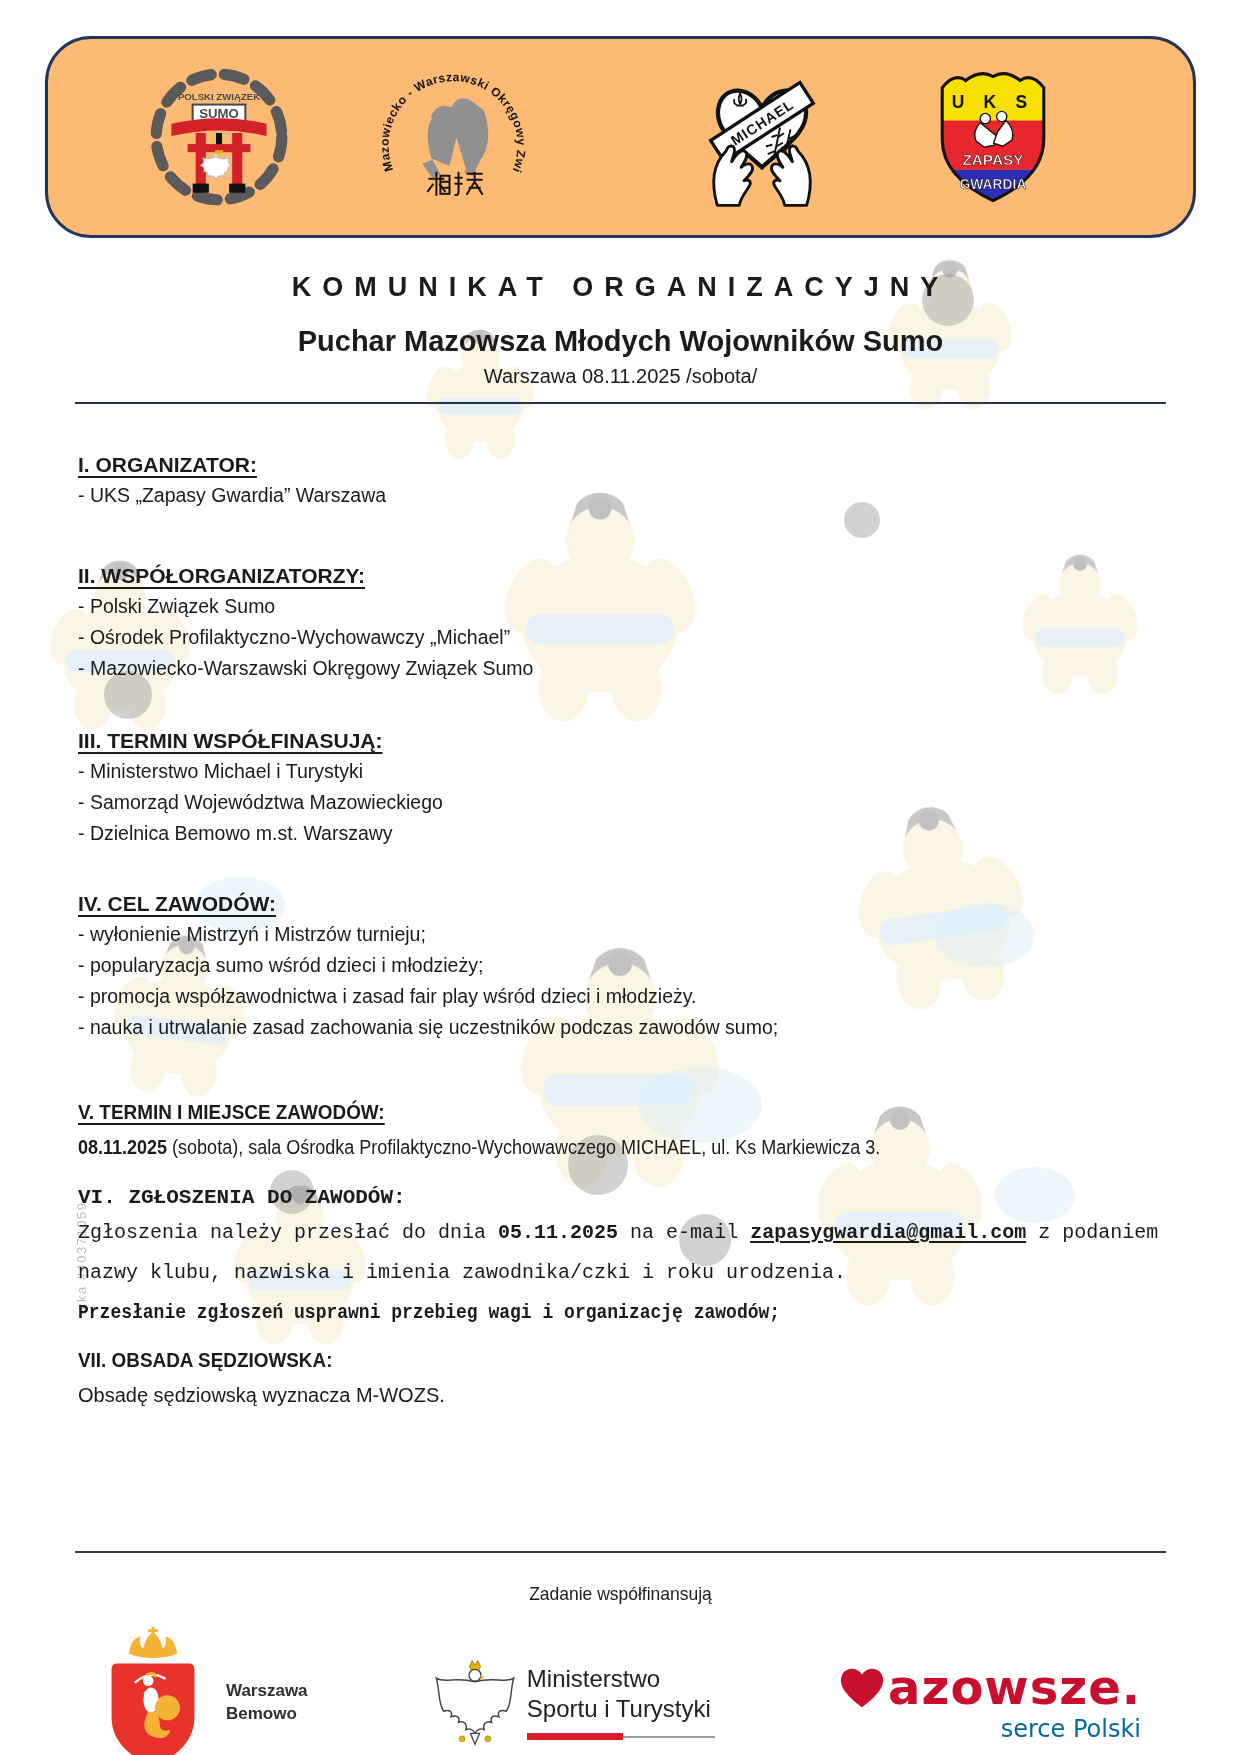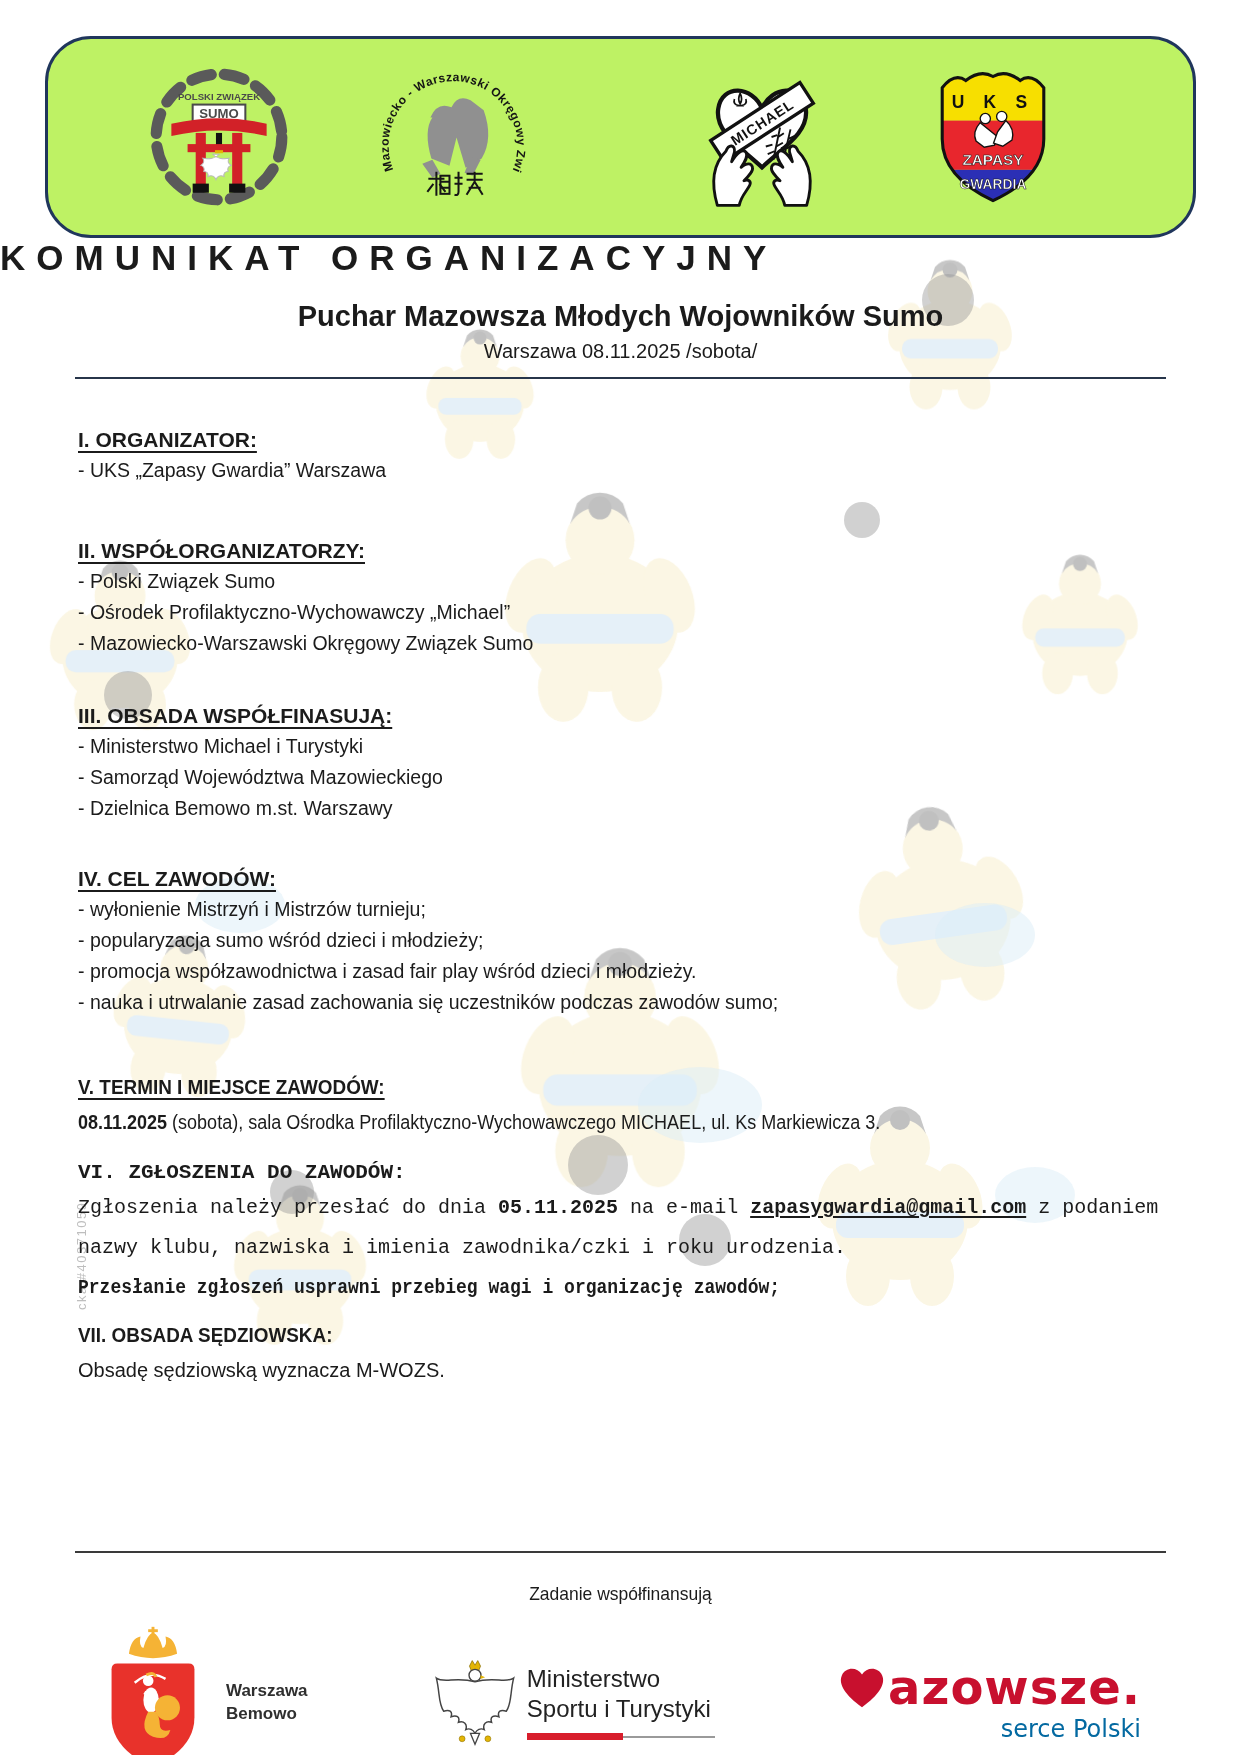--- a/index.html
+++ b/index.html
@@ -3,27 +3,27 @@
 <meta charset="utf-8">
 <style>
   html,body{margin:0;padding:0;background:#fff;}
   .page{position:relative;width:1241px;height:1755px;background:#fff;overflow:hidden;
         font-family:"Liberation Sans",sans-serif;color:#1b1b1b;}
   .wm{position:absolute;inset:0;z-index:0;pointer-events:none;}
   .vwm{position:absolute;left:74px;top:1310px;z-index:0;transform:rotate(-90deg);
        transform-origin:0 0;font-size:13px;color:#8a8a8a;opacity:.55;letter-spacing:1.5px;}
   .content{position:relative;z-index:1;}
   .header-box{position:relative;margin:36px 45px 0;height:196px;border:3.5px solid #20365c;
-              border-radius:46px;background:#bef264;text-align:center;}
+              border-radius:46px;background:#fdba74;text-align:center;}
   .hlogo{position:absolute;top:0;}
   .hlogo.pzs{left:95px;top:22px;}
   .hlogo.mwozs{left:322px;top:16px;}
   .hlogo.michael{left:638px;top:22px;}
   .hlogo.uks{left:886px;top:28px;}
-  .title{font-size:35px;font-weight:700;letter-spacing:11px;}
+  .title{margin-top:34px;text-align:center;font-size:27px;font-weight:700;letter-spacing:11px;}
   .subtitle{margin-top:22px;text-align:center;font-size:29px;font-weight:700;}
   .dateline{margin-top:7px;text-align:center;font-size:20px;}
   .rule{border:none;border-top:2px solid #27354a;margin:14px 75px 0;}
   #sections{margin:0 78px;}
   .s-head{font-size:21px;font-weight:700;line-height:30px;}
   .s-head.u{text-decoration:underline;text-underline-offset:4px;}
   .s-line{font-size:19.5px;line-height:31px;}
   .section.g-b .s-line{font-size:20px;line-height:40px;}
   .b{font-weight:700;}
   .u{text-decoration:underline;text-underline-offset:3px;}
@@ -204,21 +204,21 @@
           <div class="s-head u">I. ORGANIZATOR:</div>
           <div class="s-line"><span class="">- UKS „Zapasy Gwardia” Warszawa</span></div>
         </div>
         <div class="section g-a">
           <div class="s-head u">II. WSPÓŁORGANIZATORZY:</div>
           <div class="s-line"><span class="">- Polski Związek Sumo</span></div>
           <div class="s-line"><span class="">- Ośrodek Profilaktyczno-Wychowawczy „Michael”</span></div>
           <div class="s-line"><span class="">- Mazowiecko-Warszawski Okręgowy Związek Sumo</span></div>
         </div>
         <div class="section g-a">
-          <div class="s-head u">III. OBSADA WSPÓŁFINASUJĄ:</div>
+          <div class="s-head u">III. TERMIN WSPÓŁFINASUJĄ:</div>
           <div class="s-line"><span class="">- Ministerstwo Michael i Turystyki</span></div>
           <div class="s-line"><span class="">- Samorząd Województwa Mazowieckiego</span></div>
           <div class="s-line"><span class="">- Dzielnica Bemowo m.st. Warszawy</span></div>
         </div>
         <div class="section g-a">
           <div class="s-head u">IV. CEL ZAWODÓW:</div>
           <div class="s-line"><span class="">- wyłonienie Mistrzyń i Mistrzów turnieju;</span></div>
           <div class="s-line"><span class="">- popularyzacja sumo wśród dzieci i młodzieży;</span></div>
           <div class="s-line"><span class="">- promocja współzawodnictwa i zasad fair play wśród dzieci i młodzieży.</span></div>
           <div class="s-line"><span class="">- nauka i utrwalanie zasad zachowania się uczestników podczas zawodów sumo;</span></div>

